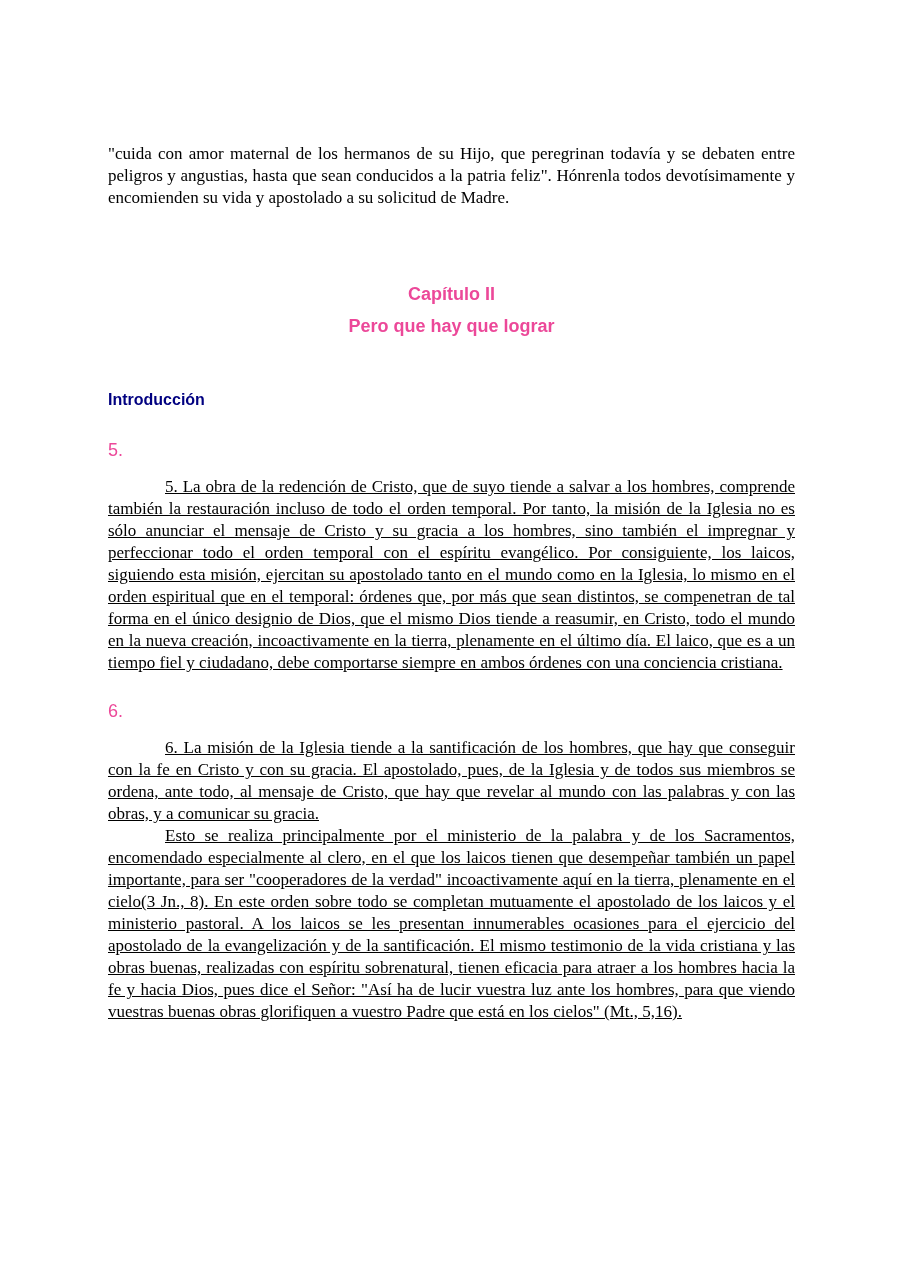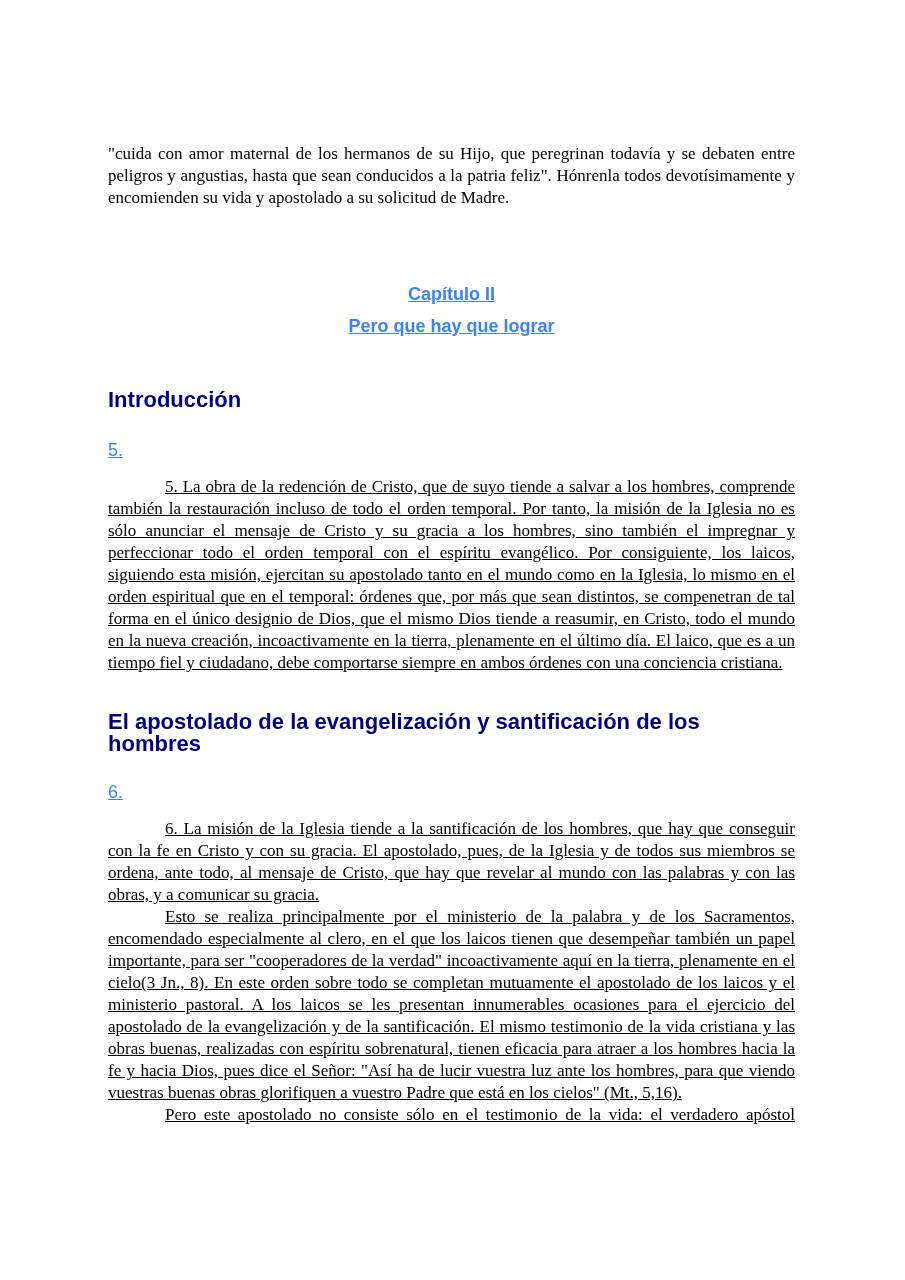--- a/index.html
+++ b/index.html
@@ -38,28 +38,27 @@
     margin: 0;
     text-align: center;
     font-family: "Liberation Sans", sans-serif;
     font-size: 18px;
     line-height: 22px;
     font-weight: bold;
   }
   .chapter-title { margin-top: 74px; }
   .chapter-subtitle { margin-top: 10px; }
   .nav-link {
-    color: #3b82f6;
-    text-decoration: underline;
+    color: #ec4899;
     cursor: pointer;
   }
   .section-heading {
     margin: 0;
     font-family: "Liberation Sans", sans-serif;
-    font-size: 22px;
+    font-size: 16px;
     line-height: 22px;
     font-weight: bold;
     color: #000080;
     text-align: left;
   }
   .section-heading.first { margin-top: 52px; }
   .section-heading.second { margin-top: 37px; }
   .anchor-line {
     margin: 0;
     font-family: "Liberation Sans", sans-serif;
@@ -81,23 +80,21 @@
   <p class="chapter-head chapter-title"><span class="nav-link">Capítulo II</span></p>
 
   <p class="chapter-head chapter-subtitle"><span class="nav-link">Pero que hay que lograr</span></p>
 
   <h3 class="section-heading first">Introducción</h3>
 
   <p class="anchor-line first"><span class="nav-link">5.</span></p>
 
   <p class="body-text indent para-lead">5. La obra de la redención de Cristo, que de suyo tiende a salvar a los hombres, comprende también la restauración incluso de todo el orden temporal. Por tanto, la misión de la Iglesia no es sólo anunciar el mensaje de Cristo y su gracia a los hombres, sino también el impregnar y perfeccionar todo el orden temporal con el espíritu evangélico. Por consiguiente, los laicos, siguiendo esta misión, ejercitan su apostolado tanto en el mundo como en la Iglesia, lo mismo en el orden espiritual que en el temporal: órdenes que, por más que sean distintos, se compenetran de tal forma en el único designio de Dios, que el mismo Dios tiende a reasumir, en Cristo, todo el mundo en la nueva creación, incoactivamente en la tierra, plenamente en el último día. El laico, que es a un tiempo fiel y ciudadano, debe comportarse siempre en ambos órdenes con una conciencia cristiana.</p>
 
-  <h3 class="section-heading second">El apostolado de la evangelización y santificación de los hombres</h3>
 
   <p class="anchor-line second"><span class="nav-link">6.</span></p>
 
   <p class="body-text indent para-lead">6. La misión de la Iglesia tiende a la santificación de los hombres, que hay que conseguir con la fe en Cristo y con su gracia. El apostolado, pues, de la Iglesia y de todos sus miembros se ordena, ante todo, al mensaje de Cristo, que hay que revelar al mundo con las palabras y con las obras, y a comunicar su gracia.</p>
 
   <p class="body-text indent">Esto se realiza principalmente por el ministerio de la palabra y de los Sacramentos, encomendado especialmente al clero, en el que los laicos tienen que desempeñar también un papel importante, para ser "cooperadores de la verdad" incoactivamente aquí en la tierra, plenamente en el cielo(3 Jn., 8). En este orden sobre todo se completan mutuamente el apostolado de los laicos y el ministerio pastoral. A los laicos se les presentan innumerables ocasiones para el ejercicio del apostolado de la evangelización y de la santificación. El mismo testimonio de la vida cristiana y las obras buenas, realizadas con espíritu sobrenatural, tienen eficacia para atraer a los hombres hacia la fe y hacia Dios, pues dice el Señor: "Así ha de lucir vuestra luz ante los hombres, para que viendo vuestras buenas obras glorifiquen a vuestro Padre que está en los cielos" (Mt., 5,16).</p>
 
-  <p class="body-text indent fill-last">Pero este apostolado no consiste sólo en el testimonio de la vida: el verdadero apóstol</p>
 
 </div>
 
 </body></html>

